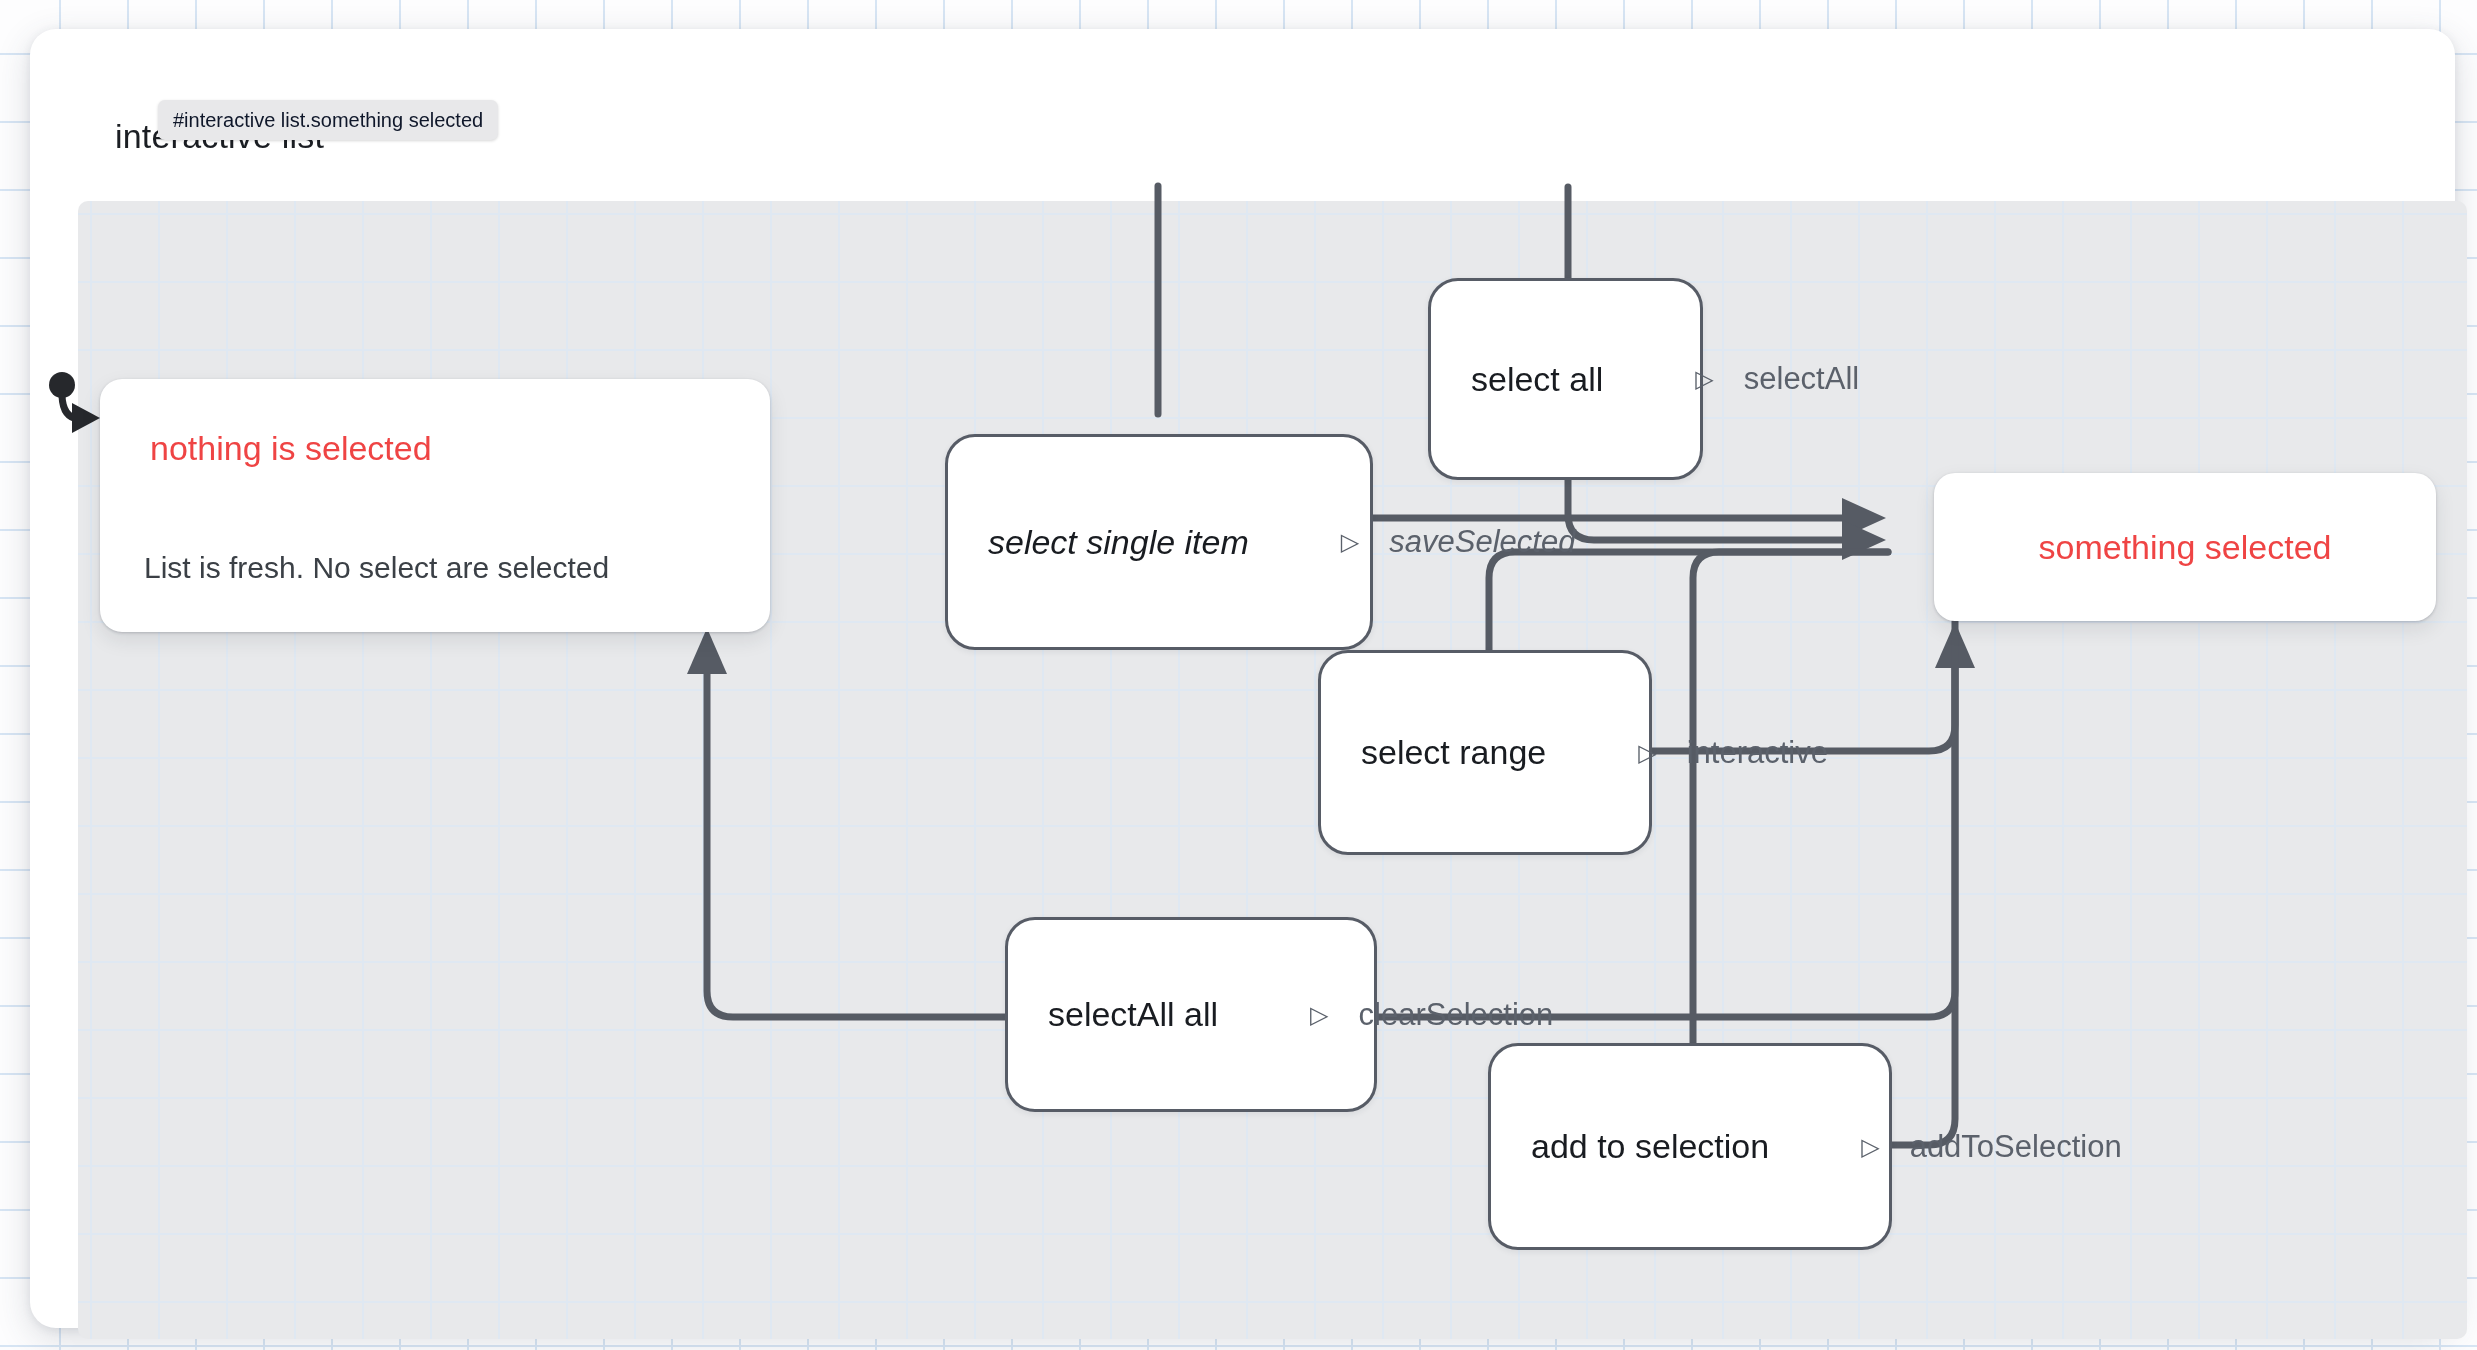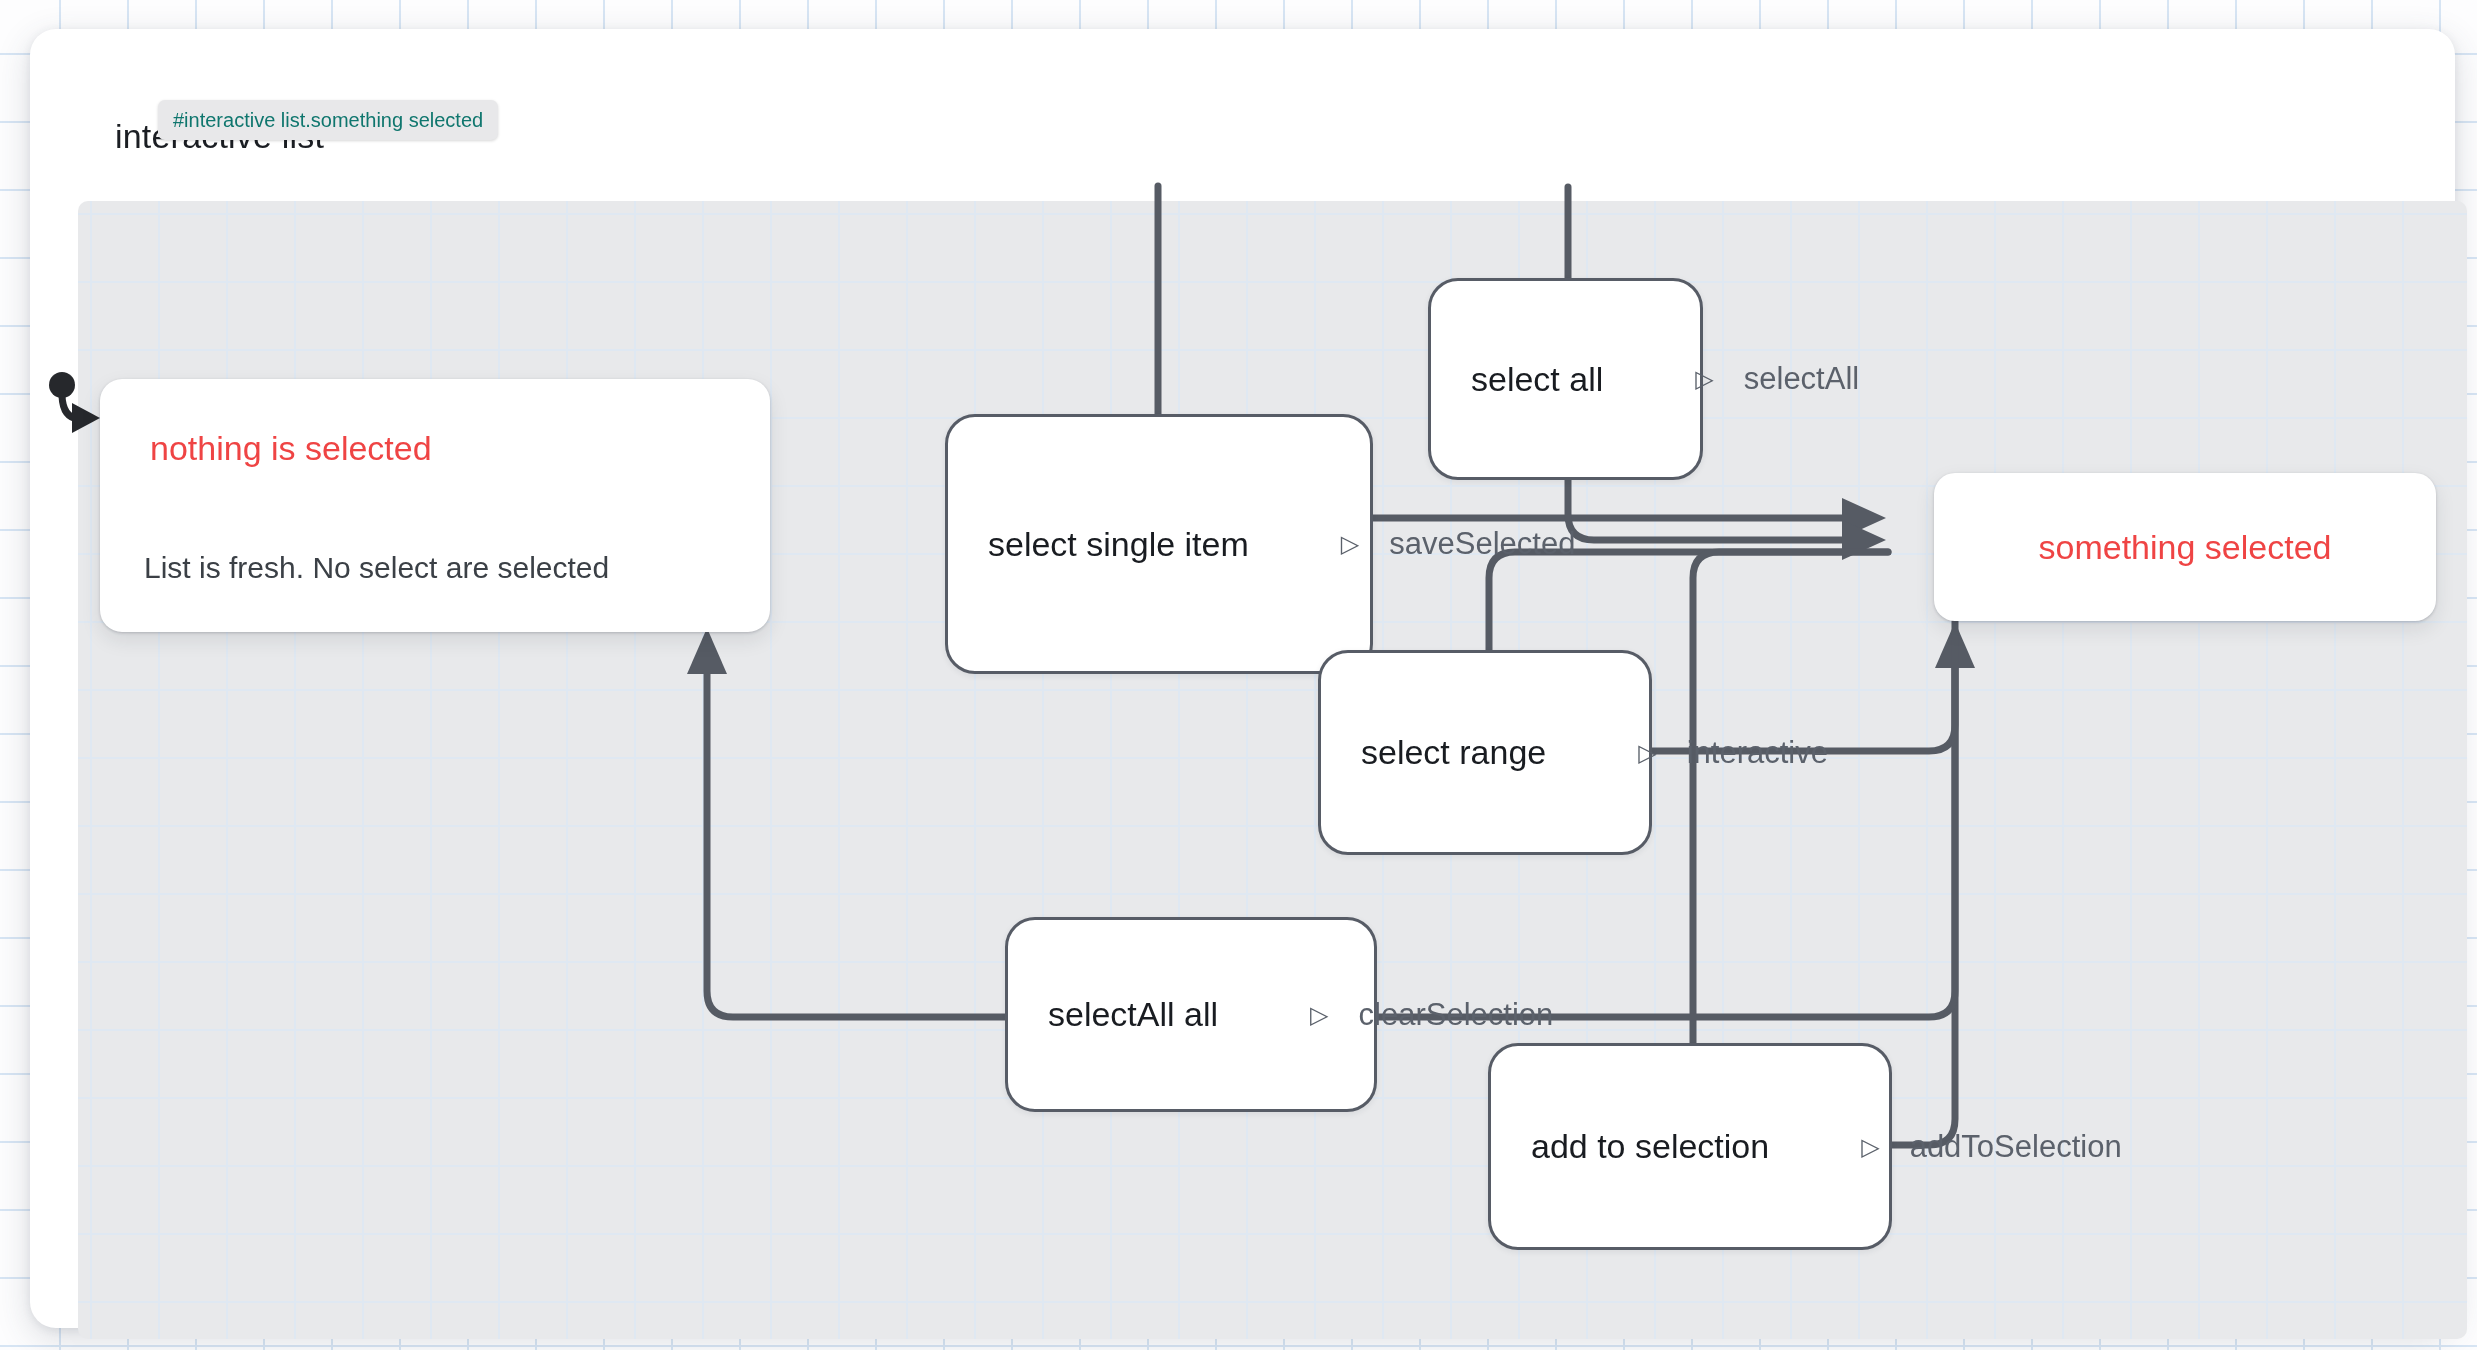--- a/index.html
+++ b/index.html
@@ -57,21 +57,21 @@
   .ev-divider{height:2px;background:#d8dadd;flex:none;}
   .ev-action{
     flex:1.1;display:flex;align-items:center;padding:0 0 0 52px;gap:30px;
     white-space:nowrap;
   }
   .tri{font-family:"DejaVu Sans",sans-serif;font-size:24px;color:#5b616b;line-height:1;}
   .ev-action-label{font-size:31px;color:#5b616b;}
 
   .tooltip{
     position:absolute;left:158px;top:100px;
-    background:#e8e8ea;color:#0f766e;font-size:20px;line-height:22px;
+    background:#e8e8ea;color:#0f172a;font-size:20px;line-height:22px;
     padding:9px 15px;border-radius:7px;white-space:nowrap;
     box-shadow:0 1px 3px rgba(0,0,0,.16);
   }
 </style>
 </head>
 <body>
 
 <div class="panel">
   <div class="header-title">interactive list</div>
   <div class="canvas"></div>
@@ -128,21 +128,21 @@
 
 <div class="state" id="state-nothing" style="left:100px;top:379px;width:670px;height:253px;">
   <div class="state-title">nothing is selected</div>
   <div class="state-desc">List is fresh. No select are selected</div>
 </div>
 
 <div class="state" id="state-something" style="left:1934px;top:473px;width:502px;height:148px;border-radius:21px;">
   <div class="state-title">something selected</div>
 </div>
 
-<div class="event" style="left:945px;top:414px;width:428px;height:260px;">
+<div class="event" style="left:945px;top:434px;width:428px;height:216px;font-style:italic;">
   <div class="ev-title">select single item</div>
   <div class="ev-divider"></div>
   <div class="ev-action">
     <span class="tri">▷</span>
     <span class="ev-action-label">saveSelected</span>
   </div>
 </div>
 
 <div class="event" style="left:1428px;top:278px;width:275px;height:202px;">
   <div class="ev-title">select all</div>

